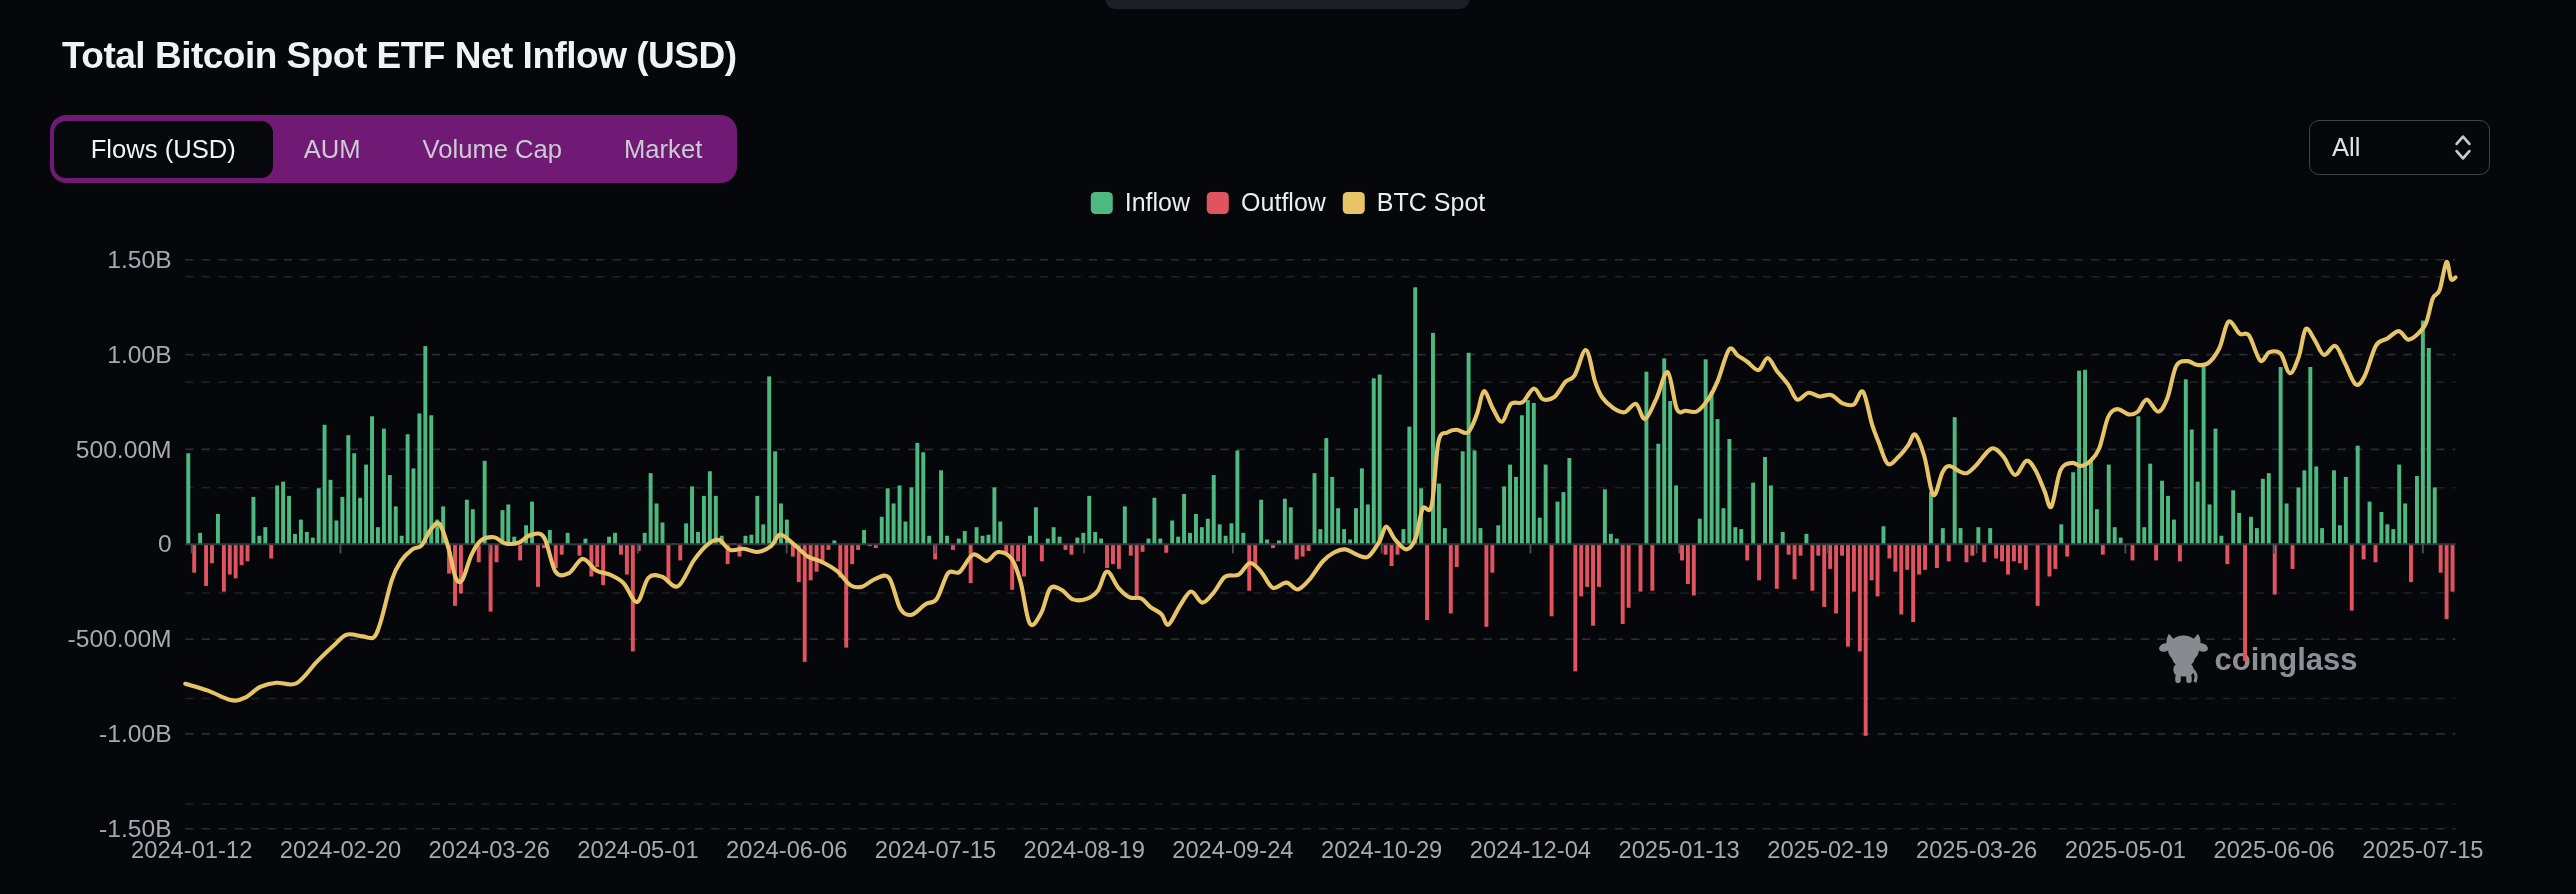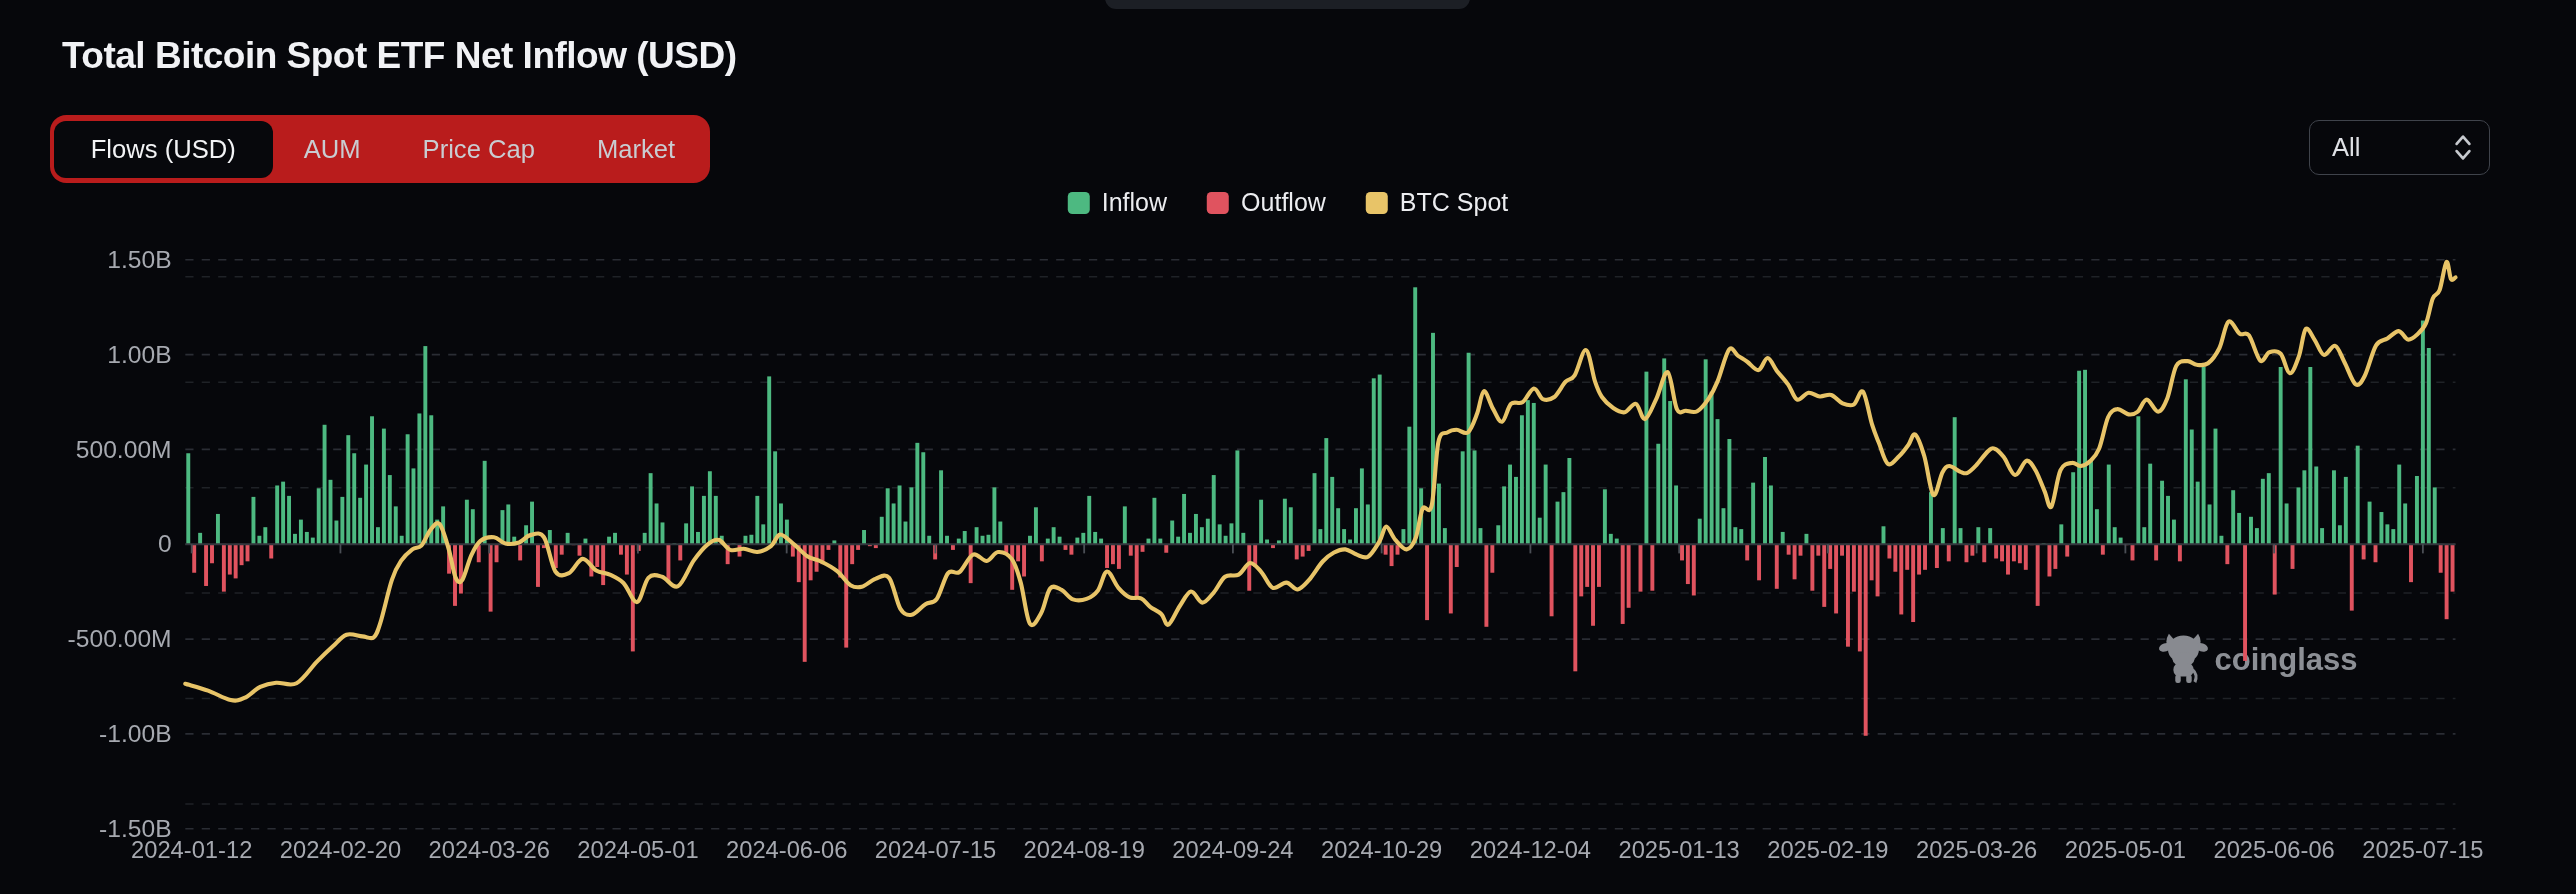--- a/index.html
+++ b/index.html
@@ -1,47 +1,47 @@
 <!DOCTYPE html>
 <html style="font-size:14.6px"><head>
 <meta charset="utf-8">
 <style>
   html,body{margin:0;padding:0;background:#06070b;width:2576px;height:895px;overflow:hidden;
             font-family:"Liberation Sans","DejaVu Sans",sans-serif;-webkit-font-smoothing:antialiased;}
   .stage{position:relative;width:2576px;height:895px;background:#06070b;}
   .toast{position:absolute;left:1105px;top:-14.6px;width:365px;height:24px;background:#1c1f25;border-radius:11px;}
   .title{position:absolute;left:62px;top:35px;font-size:37px;font-weight:700;color:#f1f2f5;letter-spacing:-0.5px;}
-  .tabs{position:absolute;left:50px;top:115px;height:68px;background:#b91c1c;border-radius:16.4px;
+  .tabs{position:absolute;left:50px;top:115px;height:68px;background:#701a75;border-radius:16.4px;
         display:inline-flex;align-items:center;padding:0 3.7px;}
   .tab{height:57px;display:flex;align-items:center;padding:0 31px;font-size:25.6px;color:#c9ccd1;
        border-radius:12px;cursor:pointer;white-space:nowrap;}
   .tab.active{background:#07080c;color:#f2f3f5;font-weight:500;padding:0 37px;}
   .select{position:absolute;left:2309px;top:120px;width:181px;height:55px;border:1.8px solid #3f434b;
           border-radius:10px;display:flex;align-items:center;justify-content:space-between;
           padding:0 16.4px 0 22px;box-sizing:border-box;color:#dfe1e5;font-size:25.6px;cursor:pointer;background:transparent;}
-  .legend{position:absolute;left:50%;top:188px;transform:translateX(-50%);display:flex;align-items:center;gap:40px;}
+  .legend{position:absolute;left:50%;top:188px;transform:translateX(-50%);display:flex;align-items:center;gap:17px;}
   .legend-item{display:flex;align-items:center;gap:12px;cursor:pointer;}
   .legend-swatch{width:22px;height:22px;border-radius:4.6px;}
   .legend-label{font-size:25px;color:#eceDf0;color:#ecedf0;}
   svg text{font-family:"Liberation Sans","DejaVu Sans",sans-serif;}
   .chart-svg{position:absolute;left:0;top:0;}
 </style>
 </head>
 <body>
 
 <div class="stage">
 
   <div class="toast"></div>
 
   <div class="title">Total Bitcoin Spot ETF Net Inflow (USD)</div>
 
   <div class="tabs">
     <div class="tab active">Flows (USD)</div>
     <div class="tab">AUM</div>
-    <div class="tab">Price Cap</div>
+    <div class="tab">Volume Cap</div>
     <div class="tab">Market</div>
   </div>
 
   <div class="select">
     <span>All</span>
     <span style="display:inline-flex;">
       <svg width="20" height="33" viewBox="0 0 22 36" fill="none">
         <path d="M4 14 L11 6 L18 14" stroke="#c6c9ce" stroke-width="3" stroke-linecap="round" stroke-linejoin="round"></path>
         <path d="M4 22 L11 30 L18 22" stroke="#c6c9ce" stroke-width="3" stroke-linecap="round" stroke-linejoin="round"></path>
       </svg>

